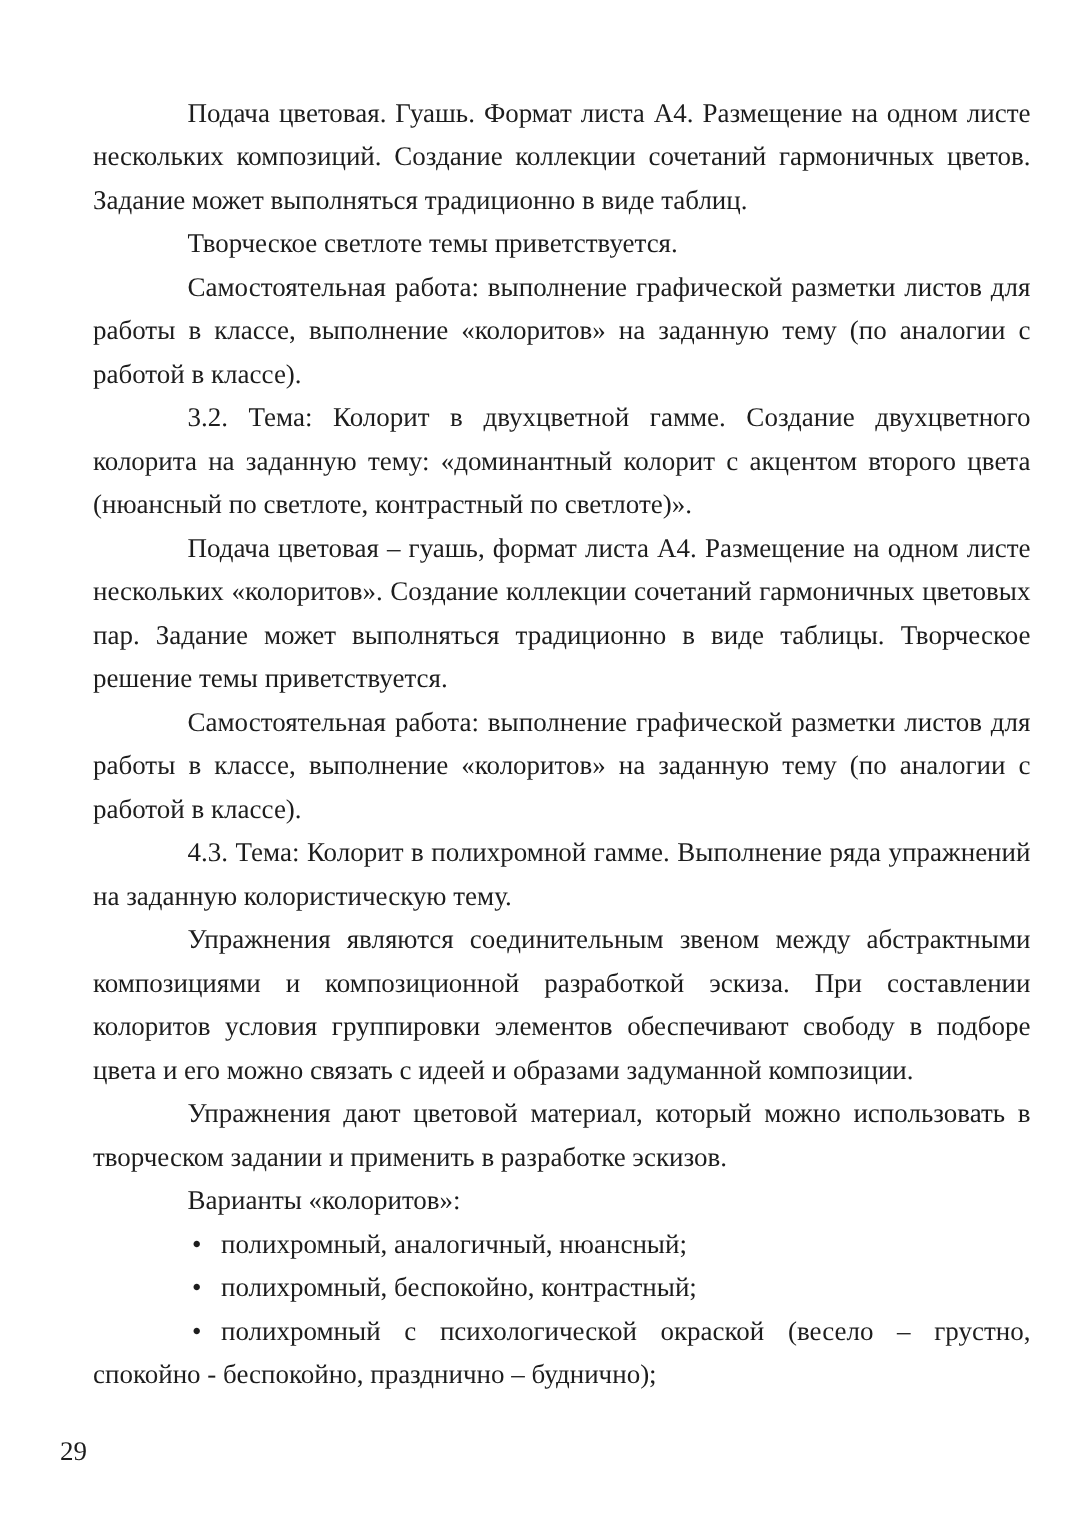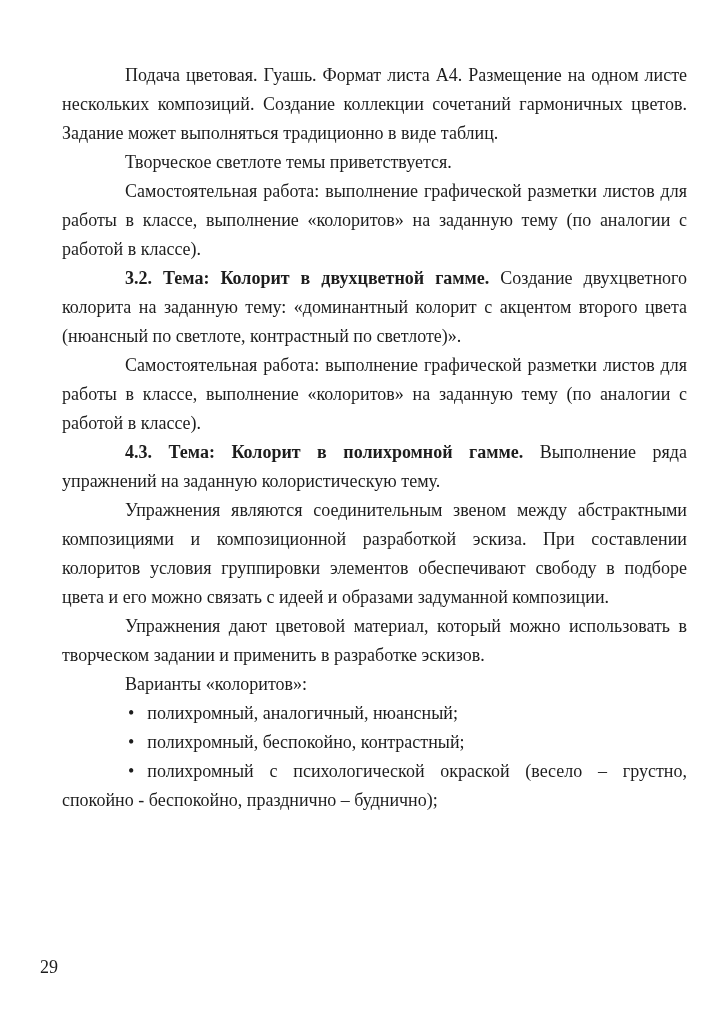--- a/index.html
+++ b/index.html
@@ -22,21 +22,21 @@
   .para {
     font-size: 18px;
     line-height: 29px;
     text-align: justify;
     text-indent: 63px;
     hyphens: none;
   }
   .para.bullet { text-indent: 66px; }
   .bullet-glyph { margin-right: 13px; }
   .lead-italic { }
-  .lead-bold { font-weight: bold; }
+  .lead-bold { font-weight: normal; }
   .page-number {
     position: absolute;
     top: 953px;
     left: 0;
     width: 100%;
     text-align: left;
     font-size: 18px;
     line-height: 29px;
     color: #1d1d1d;
     margin-left: 40px;
@@ -44,20 +44,21 @@
 </style>
 </head>
 <body>
 
 <div class="page">
   <div class="content" id="content">
       <p class="para"><span>Подача цветовая. Гуашь. Формат листа А4. Размещение на одном листе нескольких композиций. Создание коллекции сочетаний гармоничных цветов. Задание может выполняться традиционно в виде таблиц.</span></p>
       <p class="para"><span>Творческое светлоте темы приветствуется.</span></p>
       <p class="para"><span class="lead lead-italic">Самостоятельная работа:</span><span> выполнение графической разметки листов для работы в классе, выполнение «колоритов» на заданную тему (по аналогии с работой в классе).</span></p>
       <p class="para"><span class="lead lead-bold">3.2. Тема: Колорит в двухцветной гамме.</span><span> Создание двухцветного колорита на заданную тему: «доминантный колорит с акцентом второго цвета (нюансный по светлоте, контрастный по светлоте)».</span></p>
+      <p class="para"><span>Подача цветовая – гуашь, формат листа А4. Размещение на одном листе нескольких «колоритов». Создание коллекции сочетаний гармоничных цветовых пар. Задание может выполняться традиционно в виде таблицы. Творческое решение темы приветствуется.</span></p>
       <p class="para"><span class="lead lead-italic">Самостоятельная работа:</span><span> выполнение графической разметки листов для работы в классе, выполнение «колоритов» на заданную тему (по аналогии с работой в классе).</span></p>
       <p class="para"><span class="lead lead-bold">4.3. Тема: Колорит в полихромной гамме.</span><span> Выполнение ряда упражнений на заданную колористическую тему.</span></p>
       <p class="para"><span>Упражнения являются соединительным звеном между абстрактными композициями и композиционной разработкой эскиза. При составлении колоритов условия группировки элементов обеспечивают свободу в подборе цвета и его можно связать с идеей и образами задуманной композиции.</span></p>
       <p class="para"><span>Упражнения дают цветовой материал, который можно использовать в творческом задании и применить в разработке эскизов.</span></p>
       <p class="para"><span>Варианты «колоритов»:</span></p>
       <p class="para bullet"><span class="bullet-glyph">•</span><span>полихромный, аналогичный, нюансный;</span></p>
       <p class="para bullet"><span class="bullet-glyph">•</span><span>полихромный, беспокойно, контрастный;</span></p>
       <p class="para bullet"><span class="bullet-glyph">•</span><span>полихромный с психологической окраской (весело – грустно, спокойно - беспокойно, празднично – буднично);</span></p>
     </div>
   <div class="page-number">29</div>

